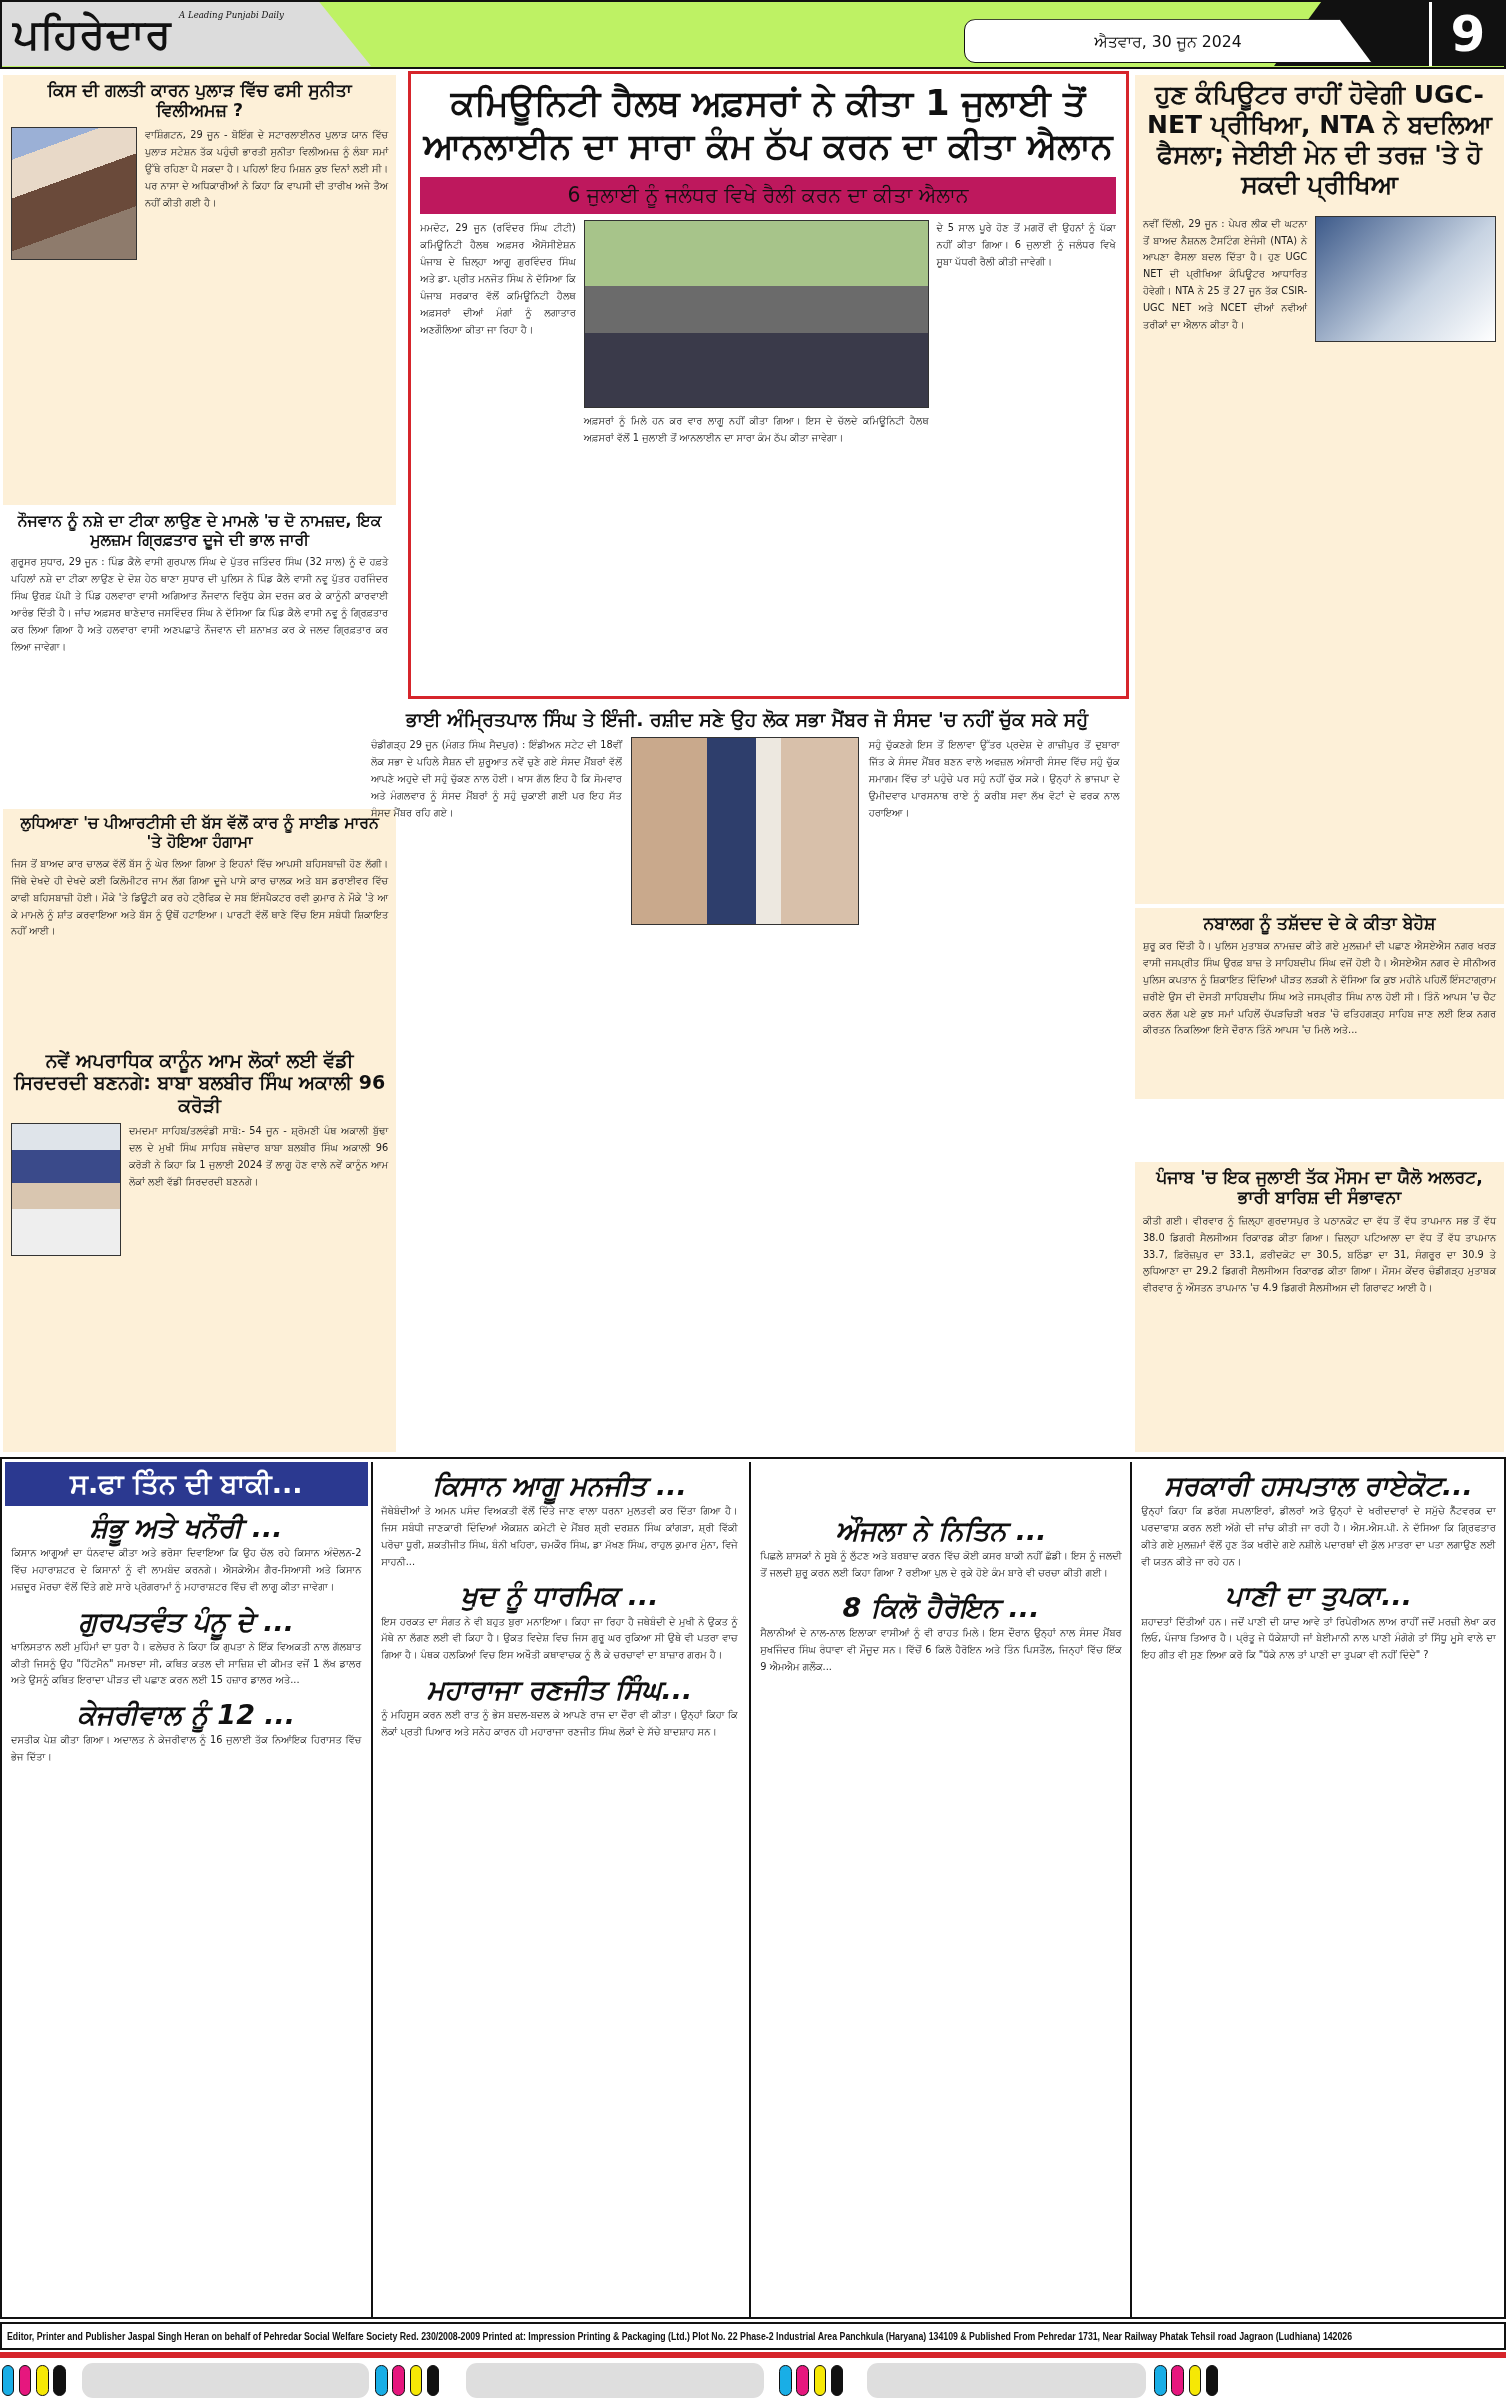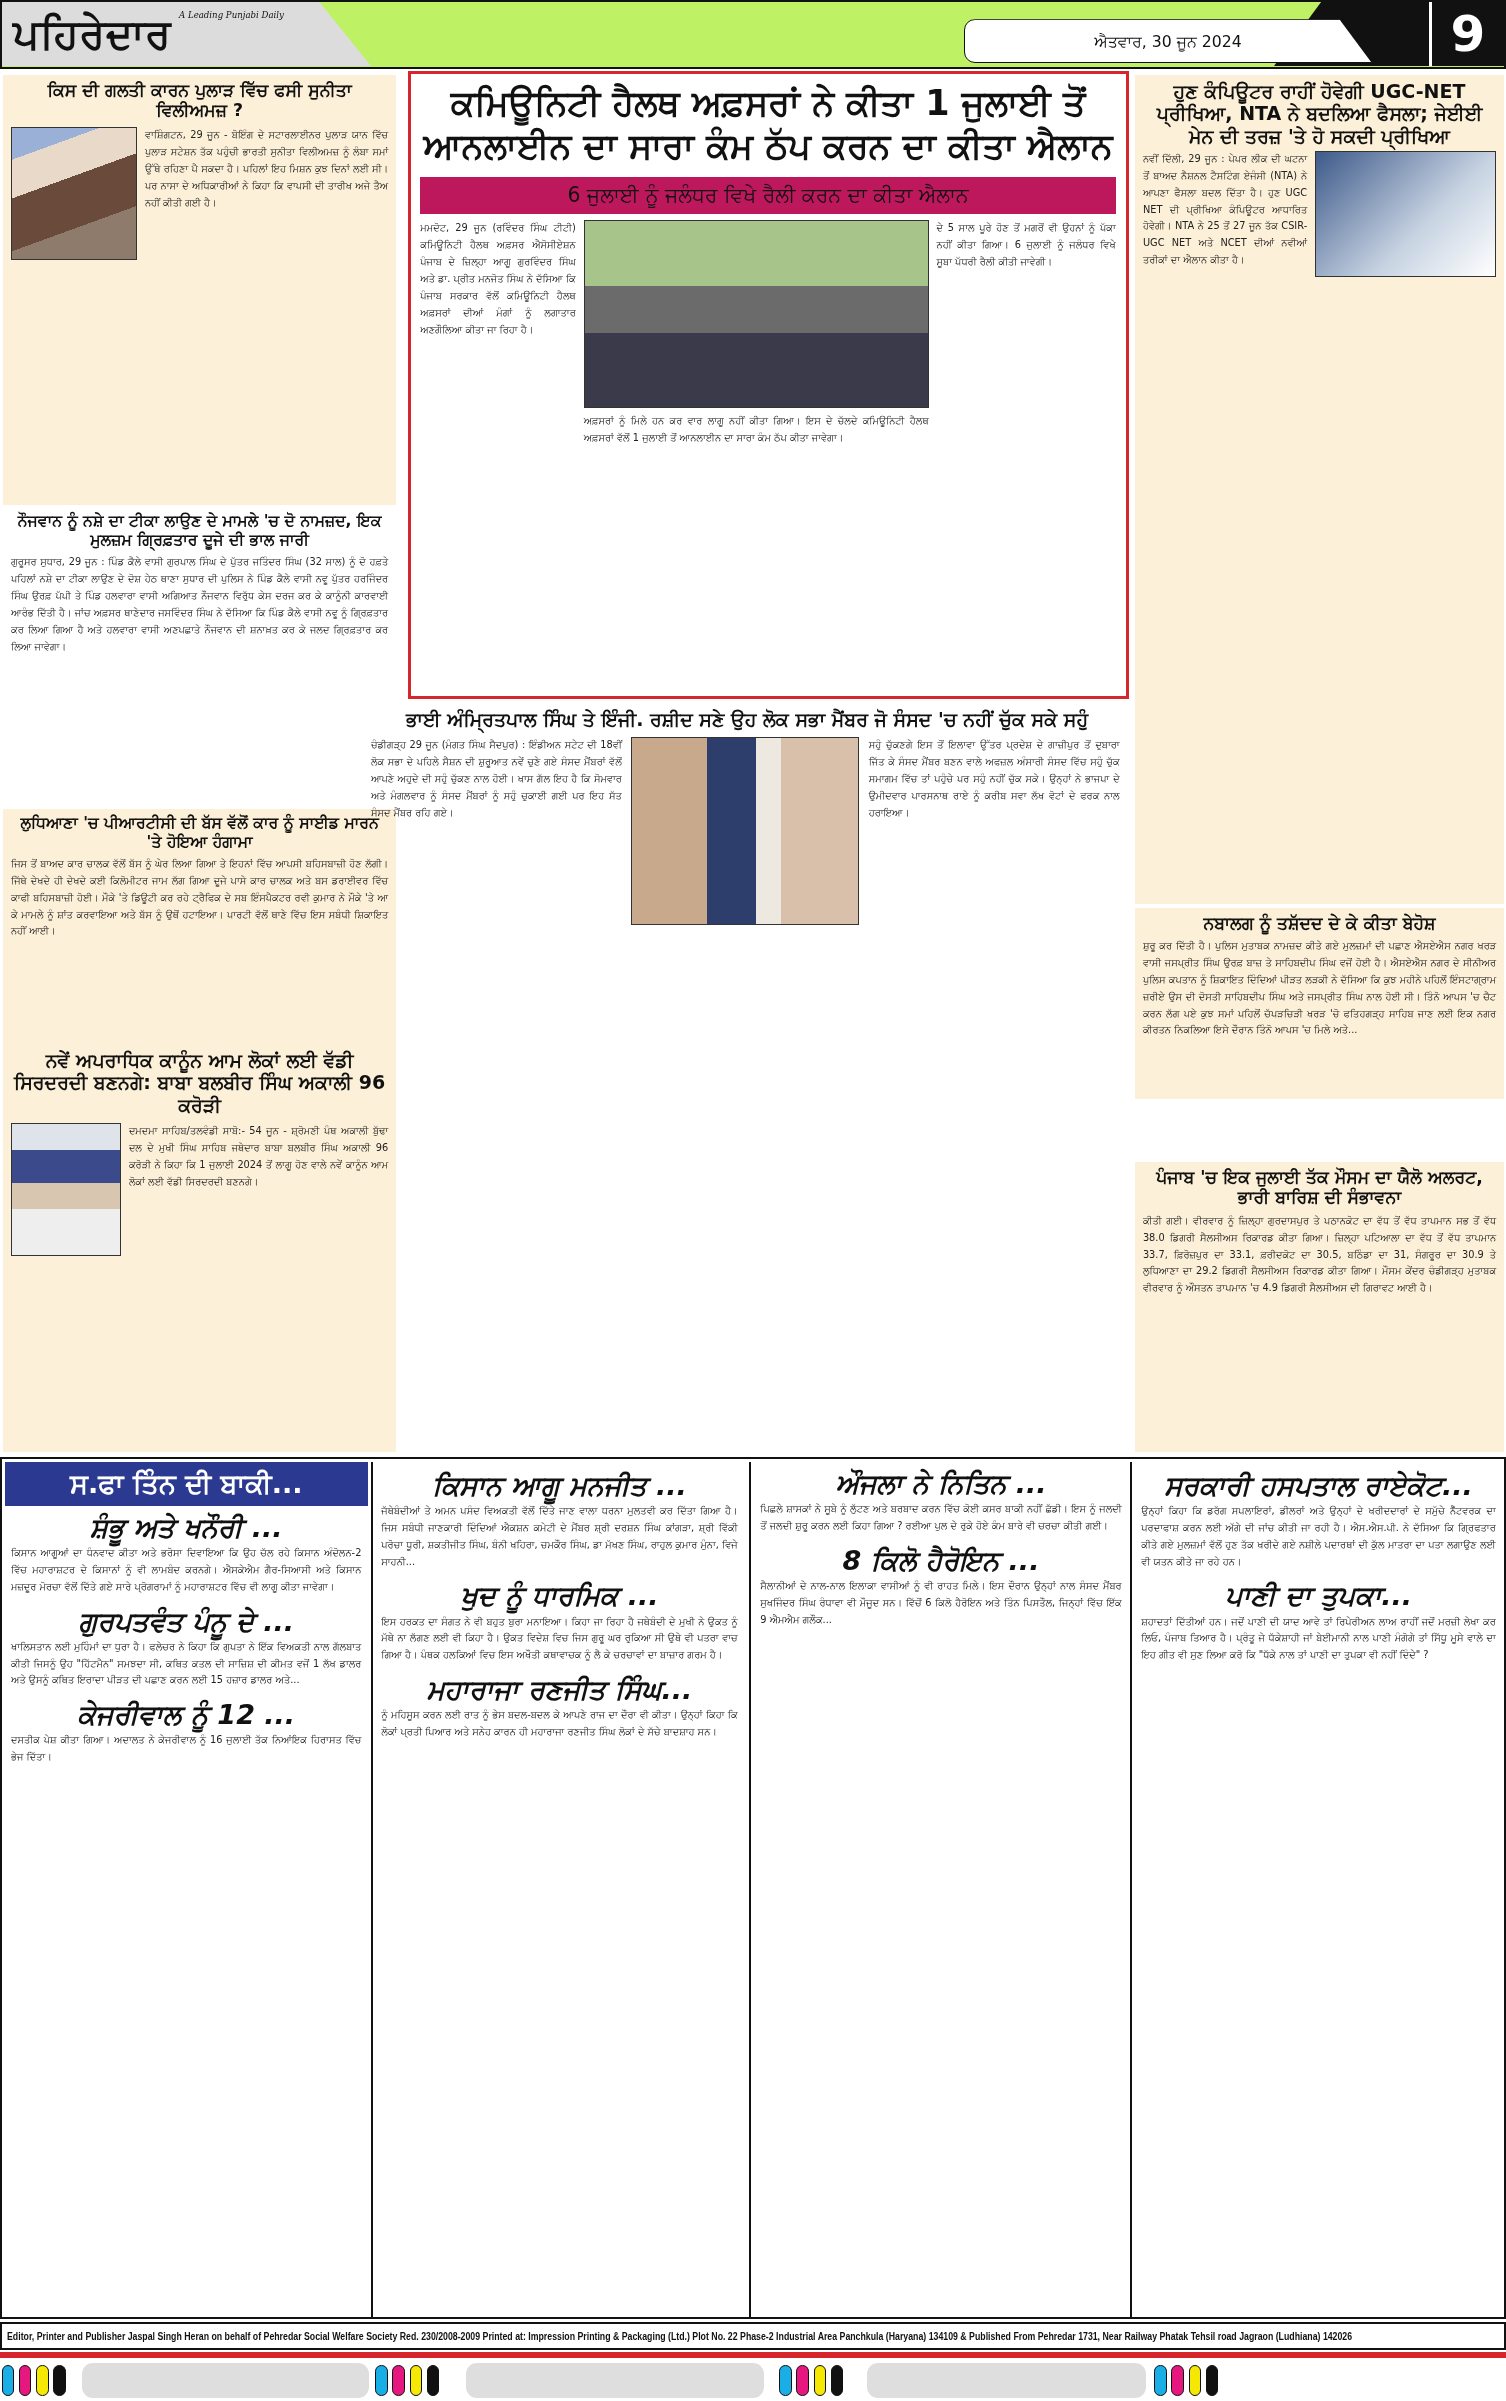--- a/index.html
+++ b/index.html
@@ -74,21 +74,21 @@
       <div class="ph" style="width:345px;height:188px;background:linear-gradient(180deg,#a7c48a 0 35%,#6b6b6b 35% 60%,#3a3a4a 60%)"></div>
       <p class="body" style="margin-top:4.7px">ਅਫ਼ਸਰਾਂ ਨੂੰ ਮਿਲੇ ਹਨ ਕਰ ਵਾਰ ਲਾਗੂ ਨਹੀਂ ਕੀਤਾ ਗਿਆ। ਇਸ ਦੇ ਚੱਲਦੇ ਕਮਿਊਨਿਟੀ ਹੈਲਥ ਅਫ਼ਸਰਾਂ ਵੱਲੋਂ 1 ਜੁਲਾਈ ਤੋਂ ਆਨਲਾਈਨ ਦਾ ਸਾਰਾ ਕੰਮ ਠੱਪ ਕੀਤਾ ਜਾਵੇਗਾ।</p>
     </div>
     <div style="width:181px">
       <p class="body">ਦੇ 5 ਸਾਲ ਪੂਰੇ ਹੋਣ ਤੋਂ ਮਗਰੋਂ ਵੀ ਉਹਨਾਂ ਨੂੰ ਪੱਕਾ ਨਹੀਂ ਕੀਤਾ ਗਿਆ। 6 ਜੁਲਾਈ ਨੂੰ ਜਲੰਧਰ ਵਿਖੇ ਸੂਬਾ ਪੱਧਰੀ ਰੈਲੀ ਕੀਤੀ ਜਾਵੇਗੀ।</p>
     </div>
   </div>
 </section>
 
 <section class="box cream" style="left:1135px;top:75px;width:369px;height:829px;padding:4.7px 7.9px">
-  <h2 class="h" style="font-size:19px;margin-bottom:3px">ਹੁਣ ਕੰਪਿਊਟਰ ਰਾਹੀਂ ਹੋਵੇਗੀ UGC-NET ਪ੍ਰੀਖਿਆ, NTA ਨੇ ਬਦਲਿਆ ਫੈਸਲਾ; ਜੇਈਈ ਮੇਨ ਦੀ ਤਰਜ਼ 'ਤੇ ਹੋ ਸਕਦੀ ਪ੍ਰੀਖਿਆ</h2>
+  <h2 class="h" style="font-size:25px;margin-bottom:16px">ਹੁਣ ਕੰਪਿਊਟਰ ਰਾਹੀਂ ਹੋਵੇਗੀ UGC-NET ਪ੍ਰੀਖਿਆ, NTA ਨੇ ਬਦਲਿਆ ਫੈਸਲਾ; ਜੇਈਈ ਮੇਨ ਦੀ ਤਰਜ਼ 'ਤੇ ਹੋ ਸਕਦੀ ਪ੍ਰੀਖਿਆ</h2>
   <div class="ph" style="float:right;width:181px;height:126px;margin:0 0 4.7px 7.9px;background:linear-gradient(135deg,#3d5a8a,#c7d3e2 60%,#ffffff)"></div>
   <p class="body">ਨਵੀਂ ਦਿੱਲੀ, 29 ਜੂਨ : ਪੇਪਰ ਲੀਕ ਦੀ ਘਟਨਾ ਤੋਂ ਬਾਅਦ ਨੈਸ਼ਨਲ ਟੈਸਟਿੰਗ ਏਜੰਸੀ (NTA) ਨੇ ਆਪਣਾ ਫੈਸਲਾ ਬਦਲ ਦਿੱਤਾ ਹੈ। ਹੁਣ UGC NET ਦੀ ਪ੍ਰੀਖਿਆ ਕੰਪਿਊਟਰ ਆਧਾਰਿਤ ਹੋਵੇਗੀ। NTA ਨੇ 25 ਤੋਂ 27 ਜੂਨ ਤੱਕ CSIR-UGC NET ਅਤੇ NCET ਦੀਆਂ ਨਵੀਆਂ ਤਰੀਕਾਂ ਦਾ ਐਲਾਨ ਕੀਤਾ ਹੈ।</p>
 </section>
 
 <section class="box" style="left:363px;top:705px;width:768px;height:746px;padding:3.1px 7.9px">
   <h2 class="h" style="font-size:19px;margin-bottom:6.3px">ਭਾਈ ਅੰਮ੍ਰਿਤਪਾਲ ਸਿੰਘ ਤੇ ਇੰਜੀ. ਰਸ਼ੀਦ ਸਣੇ ਉਹ ਲੋਕ ਸਭਾ ਮੈਂਬਰ ਜੋ ਸੰਸਦ 'ਚ ਨਹੀਂ ਚੁੱਕ ਸਕੇ ਸਹੁੰ</h2>
   <div style="display:flex;gap:9.4px">
     <p class="body" style="width:251px">ਚੰਡੀਗੜ੍ਹ 29 ਜੂਨ (ਮੰਗਤ ਸਿੰਘ ਸੈਦਪੁਰ) : ਇੰਡੀਅਨ ਸਟੇਟ ਦੀ 18ਵੀਂ ਲੋਕ ਸਭਾ ਦੇ ਪਹਿਲੇ ਸੈਸ਼ਨ ਦੀ ਸ਼ੁਰੂਆਤ ਨਵੇਂ ਚੁਣੇ ਗਏ ਸੰਸਦ ਮੈਂਬਰਾਂ ਵੱਲੋਂ ਆਪਣੇ ਅਹੁਦੇ ਦੀ ਸਹੁੰ ਚੁੱਕਣ ਨਾਲ ਹੋਈ। ਖਾਸ ਗੱਲ ਇਹ ਹੈ ਕਿ ਸੋਮਵਾਰ ਅਤੇ ਮੰਗਲਵਾਰ ਨੂੰ ਸੰਸਦ ਮੈਂਬਰਾਂ ਨੂੰ ਸਹੁੰ ਚੁਕਾਈ ਗਈ ਪਰ ਇਹ ਸੱਤ ਸੰਸਦ ਮੈਂਬਰ ਰਹਿ ਗਏ।</p>
     <div class="ph" style="width:228px;height:188px;background:linear-gradient(90deg,#c9a98c 0 33%,#2e3e6c 33% 55%,#ede8e0 55% 66%,#d8c0aa 66%)"></div>
     <p class="body" style="width:251px">ਸਹੁੰ ਚੁੱਕਣਗੇ ਇਸ ਤੋਂ ਇਲਾਵਾ ਉੱਤਰ ਪ੍ਰਦੇਸ਼ ਦੇ ਗਾਜ਼ੀਪੁਰ ਤੋਂ ਦੁਬਾਰਾ ਜਿੱਤ ਕੇ ਸੰਸਦ ਮੈਂਬਰ ਬਣਨ ਵਾਲੇ ਅਫਜ਼ਲ ਅੰਸਾਰੀ ਸੰਸਦ ਵਿੱਚ ਸਹੁੰ ਚੁੱਕ ਸਮਾਗਮ ਵਿੱਚ ਤਾਂ ਪਹੁੰਚੇ ਪਰ ਸਹੁੰ ਨਹੀਂ ਚੁੱਕ ਸਕੇ। ਉਨ੍ਹਾਂ ਨੇ ਭਾਜਪਾ ਦੇ ਉਮੀਦਵਾਰ ਪਾਰਸਨਾਥ ਰਾਏ ਨੂੰ ਕਰੀਬ ਸਵਾ ਲੱਖ ਵੋਟਾਂ ਦੇ ਫਰਕ ਨਾਲ ਹਰਾਇਆ।</p>
@@ -121,21 +121,21 @@
 <section class="box" style="left:375px;top:1465px;width:369px;height:851px;padding:3.1px 6.3px">
   <h3 class="sec-h">ਕਿਸਾਨ ਆਗੂ ਮਨਜੀਤ ...</h3>
   <p class="body">ਜੱਥੇਬੰਦੀਆਂ ਤੇ ਅਮਨ ਪਸੰਦ ਵਿਅਕਤੀ ਵੱਲੋਂ ਦਿੱਤੇ ਜਾਣ ਵਾਲਾ ਧਰਨਾ ਮੁਲਤਵੀ ਕਰ ਦਿੱਤਾ ਗਿਆ ਹੈ। ਜਿਸ ਸਬੰਧੀ ਜਾਣਕਾਰੀ ਦਿੰਦਿਆਂ ਐਕਸ਼ਨ ਕਮੇਟੀ ਦੇ ਮੈਂਬਰ ਸ਼੍ਰੀ ਦਰਸ਼ਨ ਸਿੰਘ ਕਾਂਗੜਾ, ਸ਼੍ਰੀ ਵਿੱਕੀ ਪਰੋਚਾ ਧੂਰੀ, ਸ਼ਕਤੀਜੀਤ ਸਿੰਘ, ਬੰਨੀ ਖਹਿਰਾ, ਚਮਕੌਰ ਸਿੰਘ, ਡਾ ਮੱਖਣ ਸਿੰਘ, ਰਾਹੁਲ ਕੁਮਾਰ ਮੁੰਨਾ, ਵਿਜੇ ਸਾਹਨੀ...</p>
   <h3 class="sec-h" style="margin-top:7.9px">ਖੁਦ ਨੂੰ ਧਾਰਮਿਕ ...</h3>
   <p class="body">ਇਸ ਹਰਕਤ ਦਾ ਸੰਗਤ ਨੇ ਵੀ ਬਹੁਤ ਬੁਰਾ ਮਨਾਇਆ। ਕਿਹਾ ਜਾ ਰਿਹਾ ਹੈ ਜਥੇਬੰਦੀ ਦੇ ਮੁਖੀ ਨੇ ਉਕਤ ਨੂੰ ਮੱਥੇ ਨਾ ਲੱਗਣ ਲਈ ਵੀ ਕਿਹਾ ਹੈ। ਉਕਤ ਵਿਦੇਸ਼ ਵਿਚ ਜਿਸ ਗੁਰੂ ਘਰ ਰੁਕਿਆ ਸੀ ਉਥੇ ਵੀ ਪਤਰਾ ਵਾਚ ਗਿਆ ਹੈ। ਪੰਥਕ ਹਲਕਿਆਂ ਵਿਚ ਇਸ ਅਖੌਤੀ ਕਥਾਵਾਚਕ ਨੂੰ ਲੈ ਕੇ ਚਰਚਾਵਾਂ ਦਾ ਬਾਜ਼ਾਰ ਗਰਮ ਹੈ।</p>
   <h3 class="sec-h" style="margin-top:7.9px">ਮਹਾਰਾਜਾ ਰਣਜੀਤ ਸਿੰਘ...</h3>
   <p class="body">ਨੂੰ ਮਹਿਸੂਸ ਕਰਨ ਲਈ ਰਾਤ ਨੂੰ ਭੇਸ ਬਦਲ-ਬਦਲ ਕੇ ਆਪਣੇ ਰਾਜ ਦਾ ਦੌਰਾ ਵੀ ਕੀਤਾ। ਉਨ੍ਹਾਂ ਕਿਹਾ ਕਿ ਲੋਕਾਂ ਪ੍ਰਤੀ ਪਿਆਰ ਅਤੇ ਸਨੇਹ ਕਾਰਨ ਹੀ ਮਹਾਰਾਜਾ ਰਣਜੀਤ ਸਿੰਘ ਲੋਕਾਂ ਦੇ ਸੱਚੇ ਬਾਦਸ਼ਾਹ ਸਨ।</p>
 </section>
 <div class="colrule" style="left:749px;top:1462px;height:856px"></div>
 
-<section class="box" style="left:754px;top:1463px;width:374px;height:851px;padding:3.1px 6.3px">
+<section class="box" style="left:754px;top:1510px;width:374px;height:851px;padding:3.1px 6.3px">
   <h3 class="sec-h">ਔਜਲਾ ਨੇ ਨਿਤਿਨ ...</h3>
   <p class="body">ਪਿਛਲੇ ਸ਼ਾਸਕਾਂ ਨੇ ਸੂਬੇ ਨੂੰ ਲੁੱਟਣ ਅਤੇ ਬਰਬਾਦ ਕਰਨ ਵਿੱਚ ਕੋਈ ਕਸਰ ਬਾਕੀ ਨਹੀਂ ਛੱਡੀ। ਇਸ ਨੂੰ ਜਲਦੀ ਤੋਂ ਜਲਦੀ ਸ਼ੁਰੂ ਕਰਨ ਲਈ ਕਿਹਾ ਗਿਆ ? ਰਈਆ ਪੁਲ ਦੇ ਰੁਕੇ ਹੋਏ ਕੰਮ ਬਾਰੇ ਵੀ ਚਰਚਾ ਕੀਤੀ ਗਈ।</p>
   <h3 class="sec-h" style="margin-top:7.9px">8 ਕਿਲੋ ਹੈਰੋਇਨ ...</h3>
   <p class="body">ਸੈਲਾਨੀਆਂ ਦੇ ਨਾਲ-ਨਾਲ ਇਲਾਕਾ ਵਾਸੀਆਂ ਨੂੰ ਵੀ ਰਾਹਤ ਮਿਲੇ। ਇਸ ਦੌਰਾਨ ਉਨ੍ਹਾਂ ਨਾਲ ਸੰਸਦ ਮੈਂਬਰ ਸੁਖਜਿੰਦਰ ਸਿੰਘ ਰੰਧਾਵਾ ਵੀ ਮੌਜੂਦ ਸਨ। ਵਿੱਚੋਂ 6 ਕਿਲੋ ਹੈਰੋਇਨ ਅਤੇ ਤਿੰਨ ਪਿਸਤੌਲ, ਜਿਨ੍ਹਾਂ ਵਿੱਚ ਇੱਕ 9 ਐਮਐਮ ਗਲੌਕ...</p>
 </section>
 <div class="colrule" style="left:1130px;top:1462px;height:856px"></div>
 
 <section class="box" style="left:1135px;top:1465px;width:367px;height:851px;padding:3.1px 6.3px">
   <h3 class="sec-h">ਸਰਕਾਰੀ ਹਸਪਤਾਲ ਰਾਏਕੋਟ...</h3>
   <p class="body">ਉਨ੍ਹਾਂ ਕਿਹਾ ਕਿ ਡਰੱਗ ਸਪਲਾਇਰਾਂ, ਡੀਲਰਾਂ ਅਤੇ ਉਨ੍ਹਾਂ ਦੇ ਖਰੀਦਦਾਰਾਂ ਦੇ ਸਮੁੱਚੇ ਨੈੱਟਵਰਕ ਦਾ ਪਰਦਾਫਾਸ਼ ਕਰਨ ਲਈ ਅੱਗੇ ਦੀ ਜਾਂਚ ਕੀਤੀ ਜਾ ਰਹੀ ਹੈ। ਐਸ.ਐਸ.ਪੀ. ਨੇ ਦੱਸਿਆ ਕਿ ਗ੍ਰਿਫਤਾਰ ਕੀਤੇ ਗਏ ਮੁਲਜ਼ਮਾਂ ਵੱਲੋਂ ਹੁਣ ਤੱਕ ਖਰੀਦੇ ਗਏ ਨਸ਼ੀਲੇ ਪਦਾਰਥਾਂ ਦੀ ਕੁੱਲ ਮਾਤਰਾ ਦਾ ਪਤਾ ਲਗਾਉਣ ਲਈ ਵੀ ਯਤਨ ਕੀਤੇ ਜਾ ਰਹੇ ਹਨ।</p>

